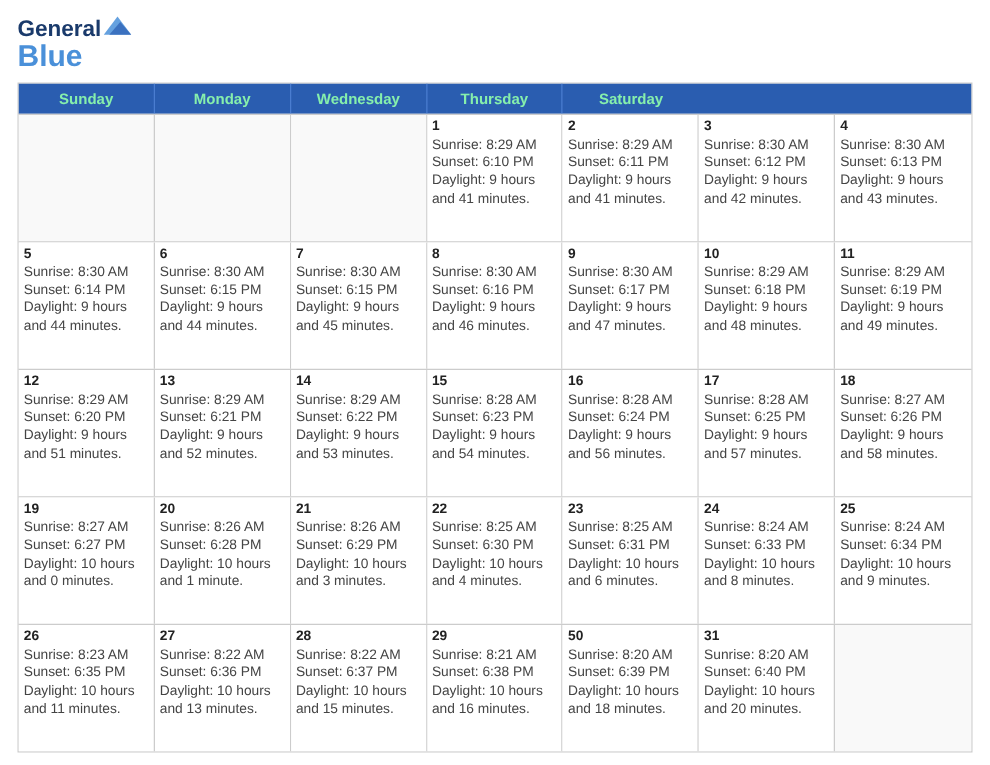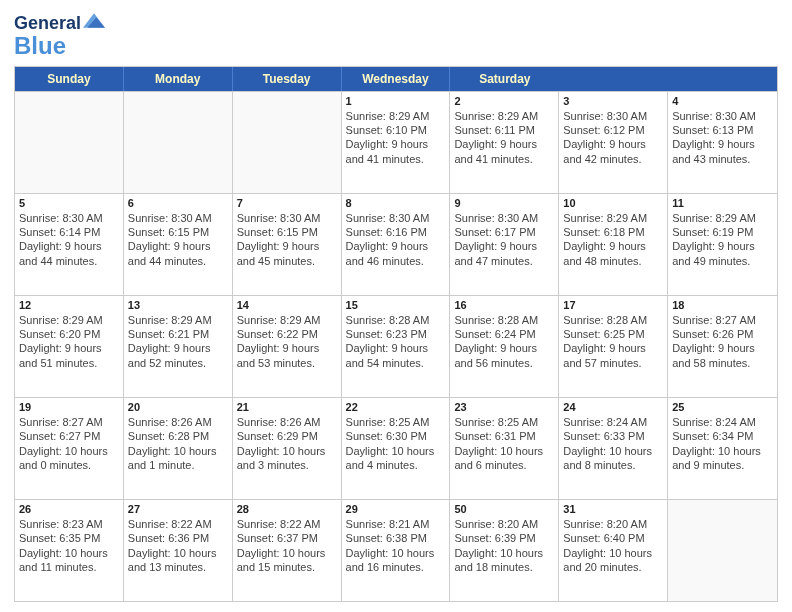--- a/index.html
+++ b/index.html
@@ -58,21 +58,21 @@
       display: flex;
       flex-direction: column;
       border: 1px solid #ccc;
     }
     .cal-header {
       display: grid;
       grid-template-columns: repeat(7, 1fr);
       background: #2a5db0;
     }
     .cal-header-cell {
-      color: #fef9c3;
+      color: #86efac;
       font-size: 12px;
       font-weight: bold;
       text-align: center;
       padding: 5px 2px;
       border-right: 1px solid #4a7dd0;
     }
     .cal-header-cell:last-child {
       border-right: none;
     }
     .cal-body {
@@ -133,22 +133,22 @@
     <div class="title-block">
       <div class="month-title"></div>
       <div class="subtitle"></div>
     </div>
   </div>
 
   <div class="calendar">
     <div class="cal-header">
     <div class="cal-header-cell">Sunday</div>
         <div class="cal-header-cell">Monday</div>
-        <div class="cal-header-cell">Tuesday</div>
         <div class="cal-header-cell">Wednesday</div>
+        <div class="cal-header-cell">Thursday</div>
         <div class="cal-header-cell">Saturday</div>
       </div>
     <div class="cal-body">
     <div class="cal-row">
           <div class="cal-cell empty"></div>
           <div class="cal-cell empty"></div>
           <div class="cal-cell empty"></div>
           <div class="cal-cell">
             <div class="day-number">1</div>
             <div class="day-info" style="white-space: pre-line;">Sunrise: 8:29 AM

